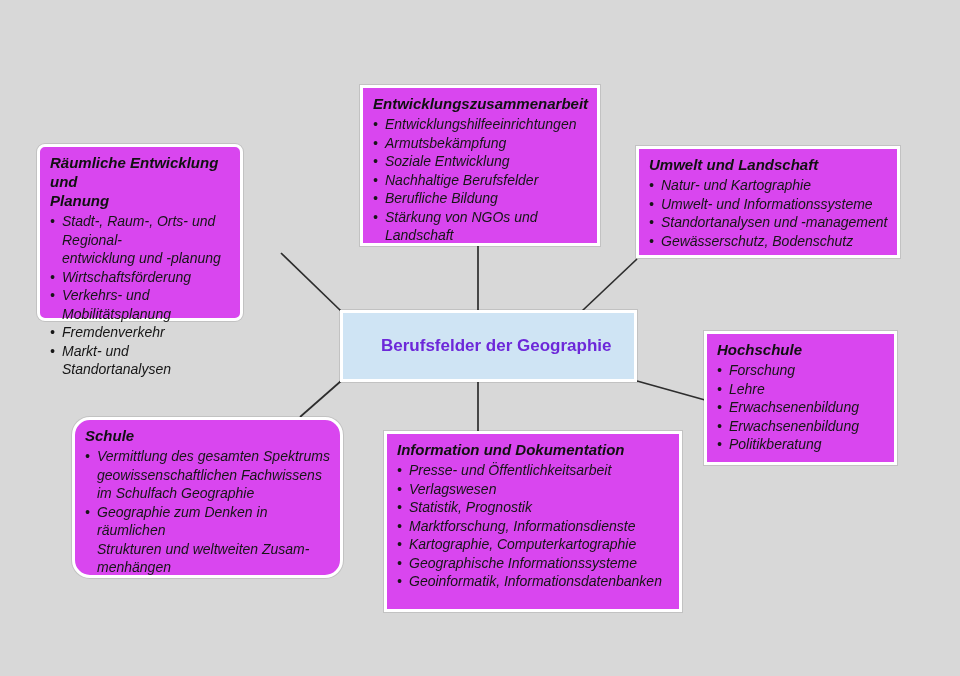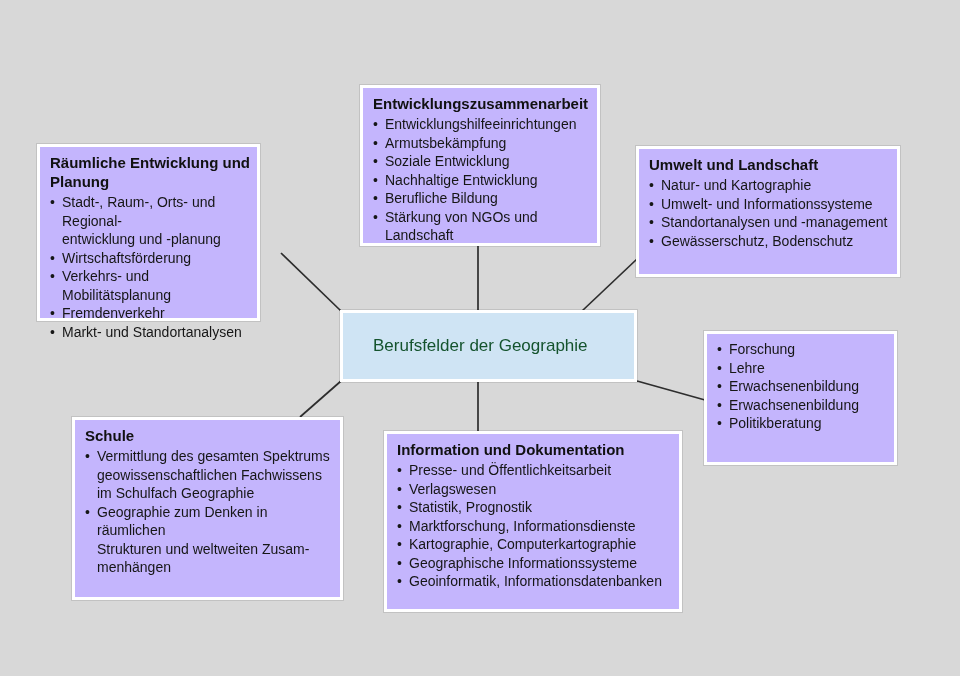--- a/index.html
+++ b/index.html
@@ -15,21 +15,21 @@
   svg.connectors line{stroke:#2d2d2d;stroke-width:1.7;}
 
   .box{
     position:absolute;
     box-sizing:border-box;
     border:3px solid #ffffff;
     box-shadow:0 0 0 1px rgba(0,0,0,0.10);
     padding:6px 5px 6px 10px;
     color:#161616;
   }
-  .box.pink{background:#c4b5fd;}
+  .box.pink{background:#d946ef;font-style:italic;}
   .box.blue{background:#cfe4f4;}
 
   .box-title{
     margin:0 0 2px 0;
     font-size:15px;
     line-height:19px;
     font-weight:bold;
     white-space:pre-line;
     color:#111111;
   }
@@ -46,37 +46,37 @@
     text-align:left;
     font-size:14px;
     line-height:18.5px;
   }
   .item .txt{
     flex:1 1 auto;
     white-space:pre-line;
   }
 
   
-  .b-raeumliche  {left:37px;  top:144px; width:223px; height:177px;}
+  .b-raeumliche  {left:37px;  top:144px; width:206px; height:177px;border-radius:8px;}
   .b-entwicklung {left:360px; top:85px;  width:240px; height:161px;}
-  .b-umwelt      {left:636px; top:146px; width:264px; height:131px;}
-  .b-schule      {left:72px;  top:417px; width:271px; height:183px;}
+  .b-umwelt      {left:636px; top:146px; width:264px; height:112px;}
+  .b-schule      {left:72px;  top:417px; width:271px; height:161px;border-radius:18px;}
   .b-information {left:384px; top:431px; width:298px; height:181px;}
   .b-hochschule  {left:704px; top:331px; width:193px; height:134px;}
 
   .b-center{
     left:340px; top:310px; width:297px; height:72px;
     display:flex; align-items:center;
     padding:0 0 0 30px;
   }
   .center-title{
-    margin:0;
+    margin:8px;
     font-size:17px;
-    font-weight:normal;
-    color:#14532d;
+    font-weight:bold;
+    color:#6d28d9;
   }
 </style>
 </head>
 <body>
 
 <div class="stage">
 
   <svg class="connectors" viewBox="0 0 960 676">
     <line x1="281" y1="253" x2="341" y2="311"></line>
     <line x1="478" y1="246" x2="478" y2="311"></line>
@@ -124,21 +124,21 @@
       <div class="item">
           <span class="dot">•</span>
           <span class="txt">Armutsbekämpfung</span>
         </div>
       <div class="item">
           <span class="dot">•</span>
           <span class="txt">Soziale Entwicklung</span>
         </div>
       <div class="item">
           <span class="dot">•</span>
-          <span class="txt">Nachhaltige Entwicklung</span>
+          <span class="txt">Nachhaltige Berufsfelder</span>
         </div>
       <div class="item">
           <span class="dot">•</span>
           <span class="txt">Berufliche Bildung</span>
         </div>
       <div class="item">
           <span class="dot">•</span>
           <span class="txt">Stärkung von NGOs und
 Landschaft</span>
         </div>
@@ -217,20 +217,21 @@
           <span class="txt">Geographische Informationssysteme</span>
         </div>
       <div class="item">
           <span class="dot">•</span>
           <span class="txt">Geoinformatik, Informationsdatenbanken</span>
         </div>
     </div>
   </section>
 
   <section class="box pink b-hochschule">
+    <h2 class="box-title">Hochschule</h2>
     <div class="items">
       <div class="item">
           <span class="dot">•</span>
           <span class="txt">Forschung</span>
         </div>
       <div class="item">
           <span class="dot">•</span>
           <span class="txt">Lehre</span>
         </div>
       <div class="item">

